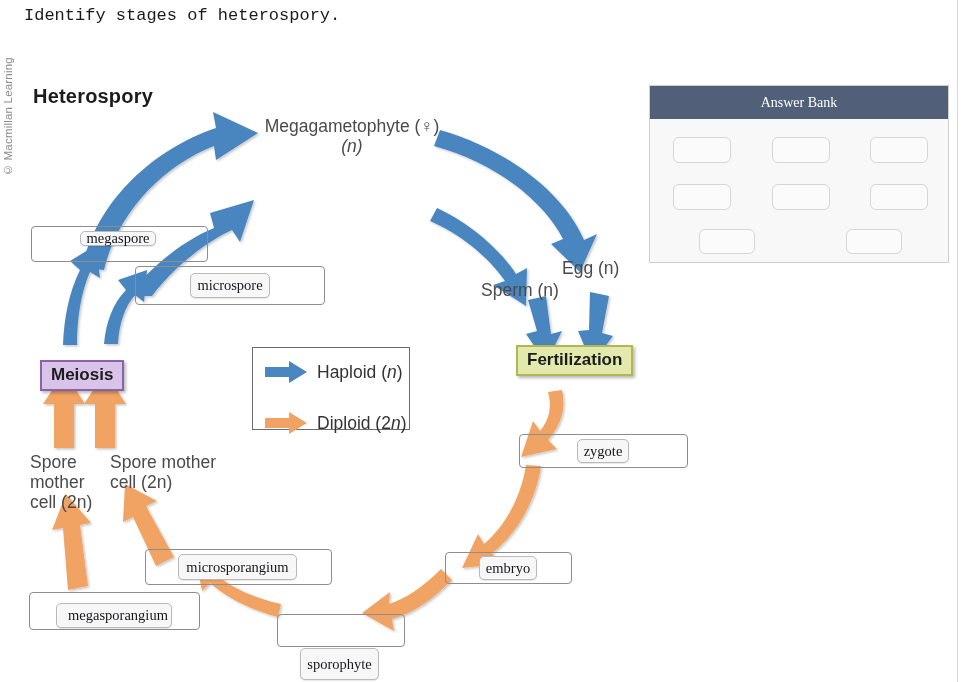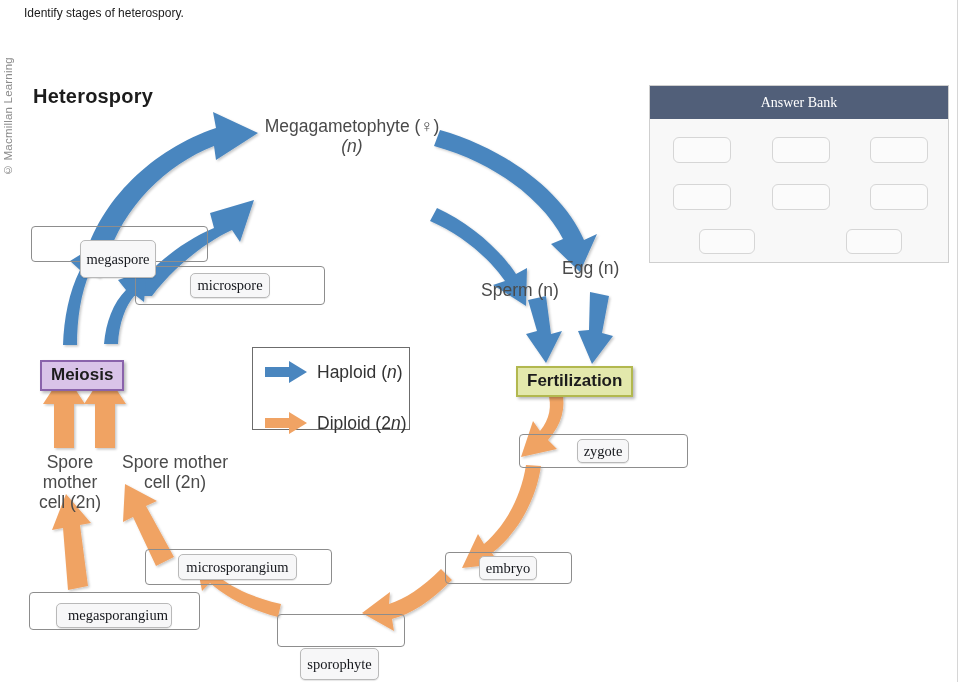--- a/index.html
+++ b/index.html
@@ -32,39 +32,38 @@
     letter-spacing:.2px;
     white-space:nowrap;
     writing-mode:vertical-rl;
     transform:rotate(180deg);
     font-family:"Liberation Sans", sans-serif;
   }
 
   
   .prompt{
     position:absolute;left:24px;top:6px;
-    font-family:Liberation Sans, sans-serif;
-    font-size:12px;color:#1a1a1a;
+    font-family:Liberation Mono, monospace;
+    font-size:17px;color:#1a1a1a;
     white-space:nowrap;
   }
 
   
   .fig-title{
     position:absolute;left:33px;top:85px;
     font-size:20px;font-weight:bold;color:#1c1c1c;
     letter-spacing:.2px;
   }
 
   
   .clabel{
     position:absolute;
     font-size:17.5px;color:#4a4a4a;
     line-height:20px;
     white-space:nowrap;
-    text-align:center;
   }
   .clabel i{font-style:italic;}
   .clabel.center{text-align:center;}
 
   
   .badge{
     position:absolute;
     font-size:17px;font-weight:bold;color:#1c1c1c;
     padding:3px 9px 4px 9px;
     box-shadow:2px 2px 3px rgba(0,0,0,.28);
@@ -230,31 +229,31 @@
     <div>cell (2n)</div>
   </div>
 
   <div class="clabel" style="left:110px;top:452px;width:130px;">
     <div>Spore mother</div>
     <div>cell (2n)</div>
   </div>
 
   <div class="badge badge-meiosis" style="left:40px;top:360px;">Meiosis</div>
 
-  <div class="badge badge-fert" style="left:516px;top:366px;">Fertilization</div>
+  <div class="badge badge-fert" style="left:516px;top:345px;">Fertilization</div>
 
   <div class="dropzone" style="left:31px;top:226px;width:177px;height:36px;"></div>
   <div class="dropzone" style="left:135px;top:266px;width:190px;height:39px;"></div>
   <div class="dropzone" style="left:519px;top:434px;width:169px;height:34px;"></div>
   <div class="dropzone" style="left:445px;top:552px;width:127px;height:32px;"></div>
   <div class="dropzone" style="left:277px;top:614px;width:128px;height:33px;"></div>
   <div class="dropzone" style="left:145px;top:549px;width:187px;height:36px;"></div>
   <div class="dropzone" style="left:29px;top:592px;width:171px;height:38px;"></div>
 
-  <div class="chip" style="left:80px;top:231px;width:76px;height:38px;margin-top:9px;">megaspore</div>
+  <div class="chip" style="left:80px;top:231px;width:76px;height:15px;">megaspore</div>
 
   <div class="chip" style="left:190px;top:273px;width:80px;height:25px;">microspore</div>
 
 
   <div class="chip" style="left:577px;top:439px;width:52px;height:24px;">zygote</div>
 
   <div class="chip" style="left:479px;top:556px;width:58px;height:24px;">embryo</div>
 
   <div class="chip" style="left:300px;top:648px;width:79px;height:32px;">sporophyte</div>
 

